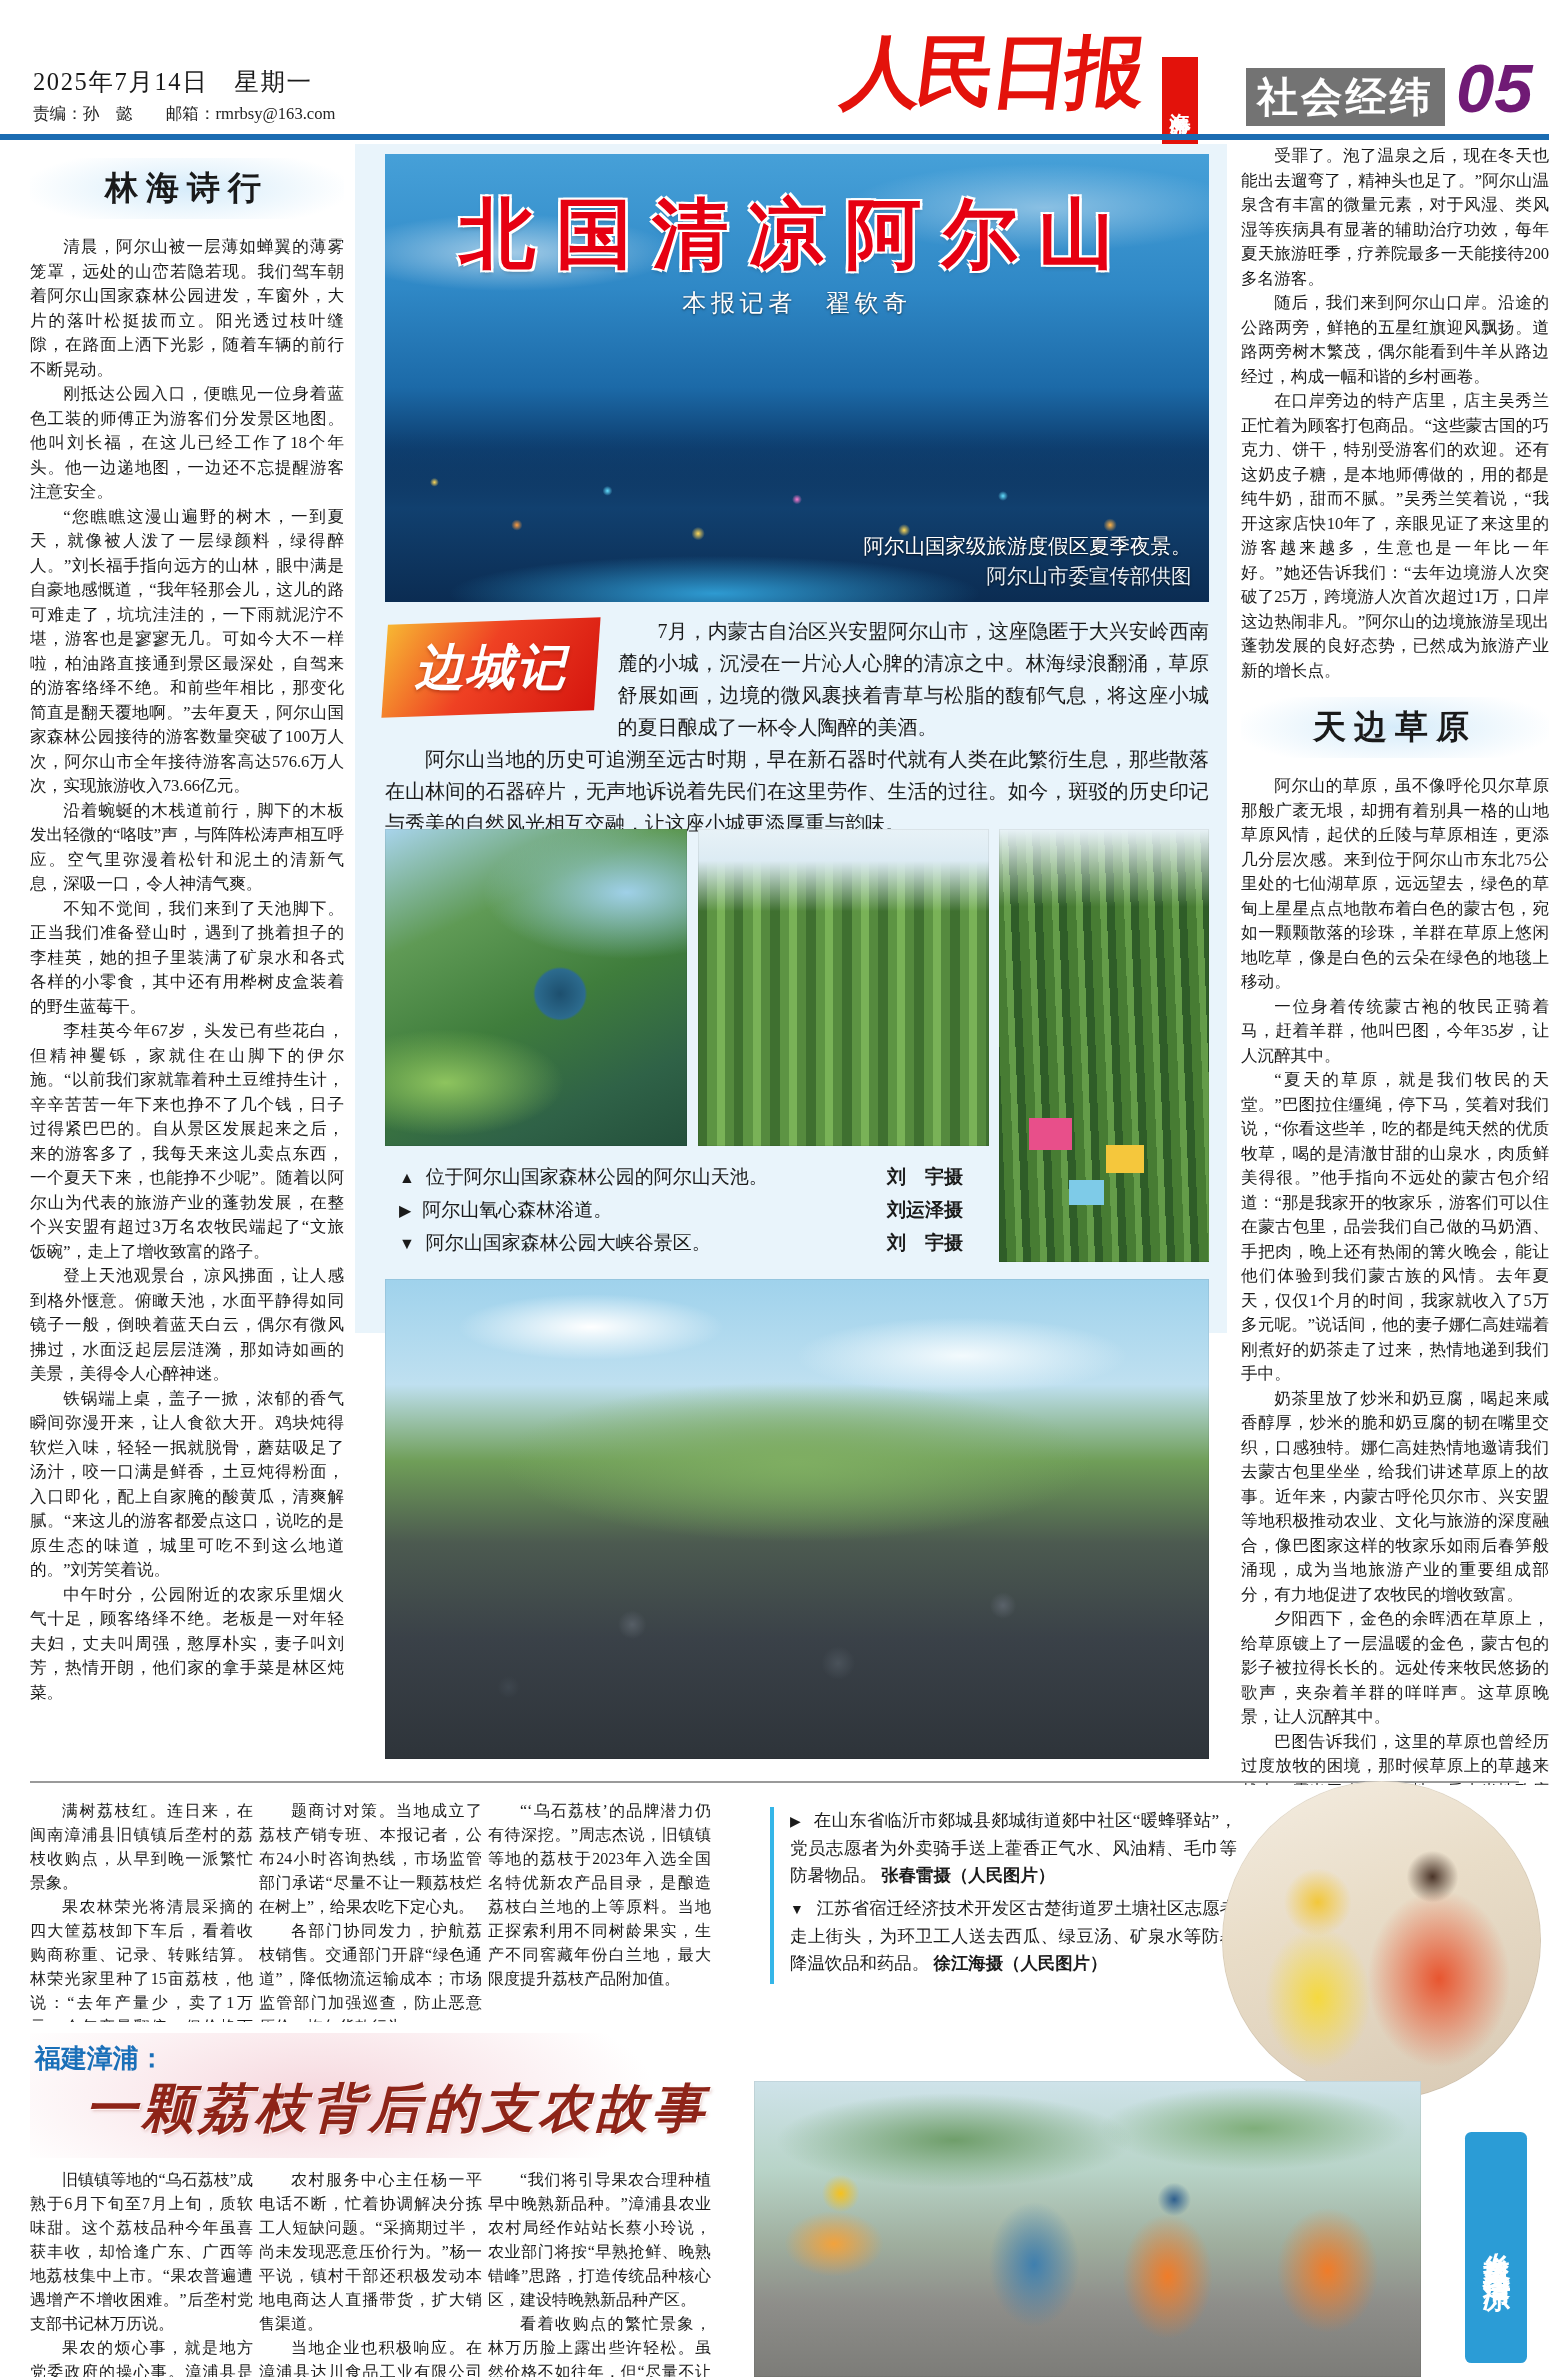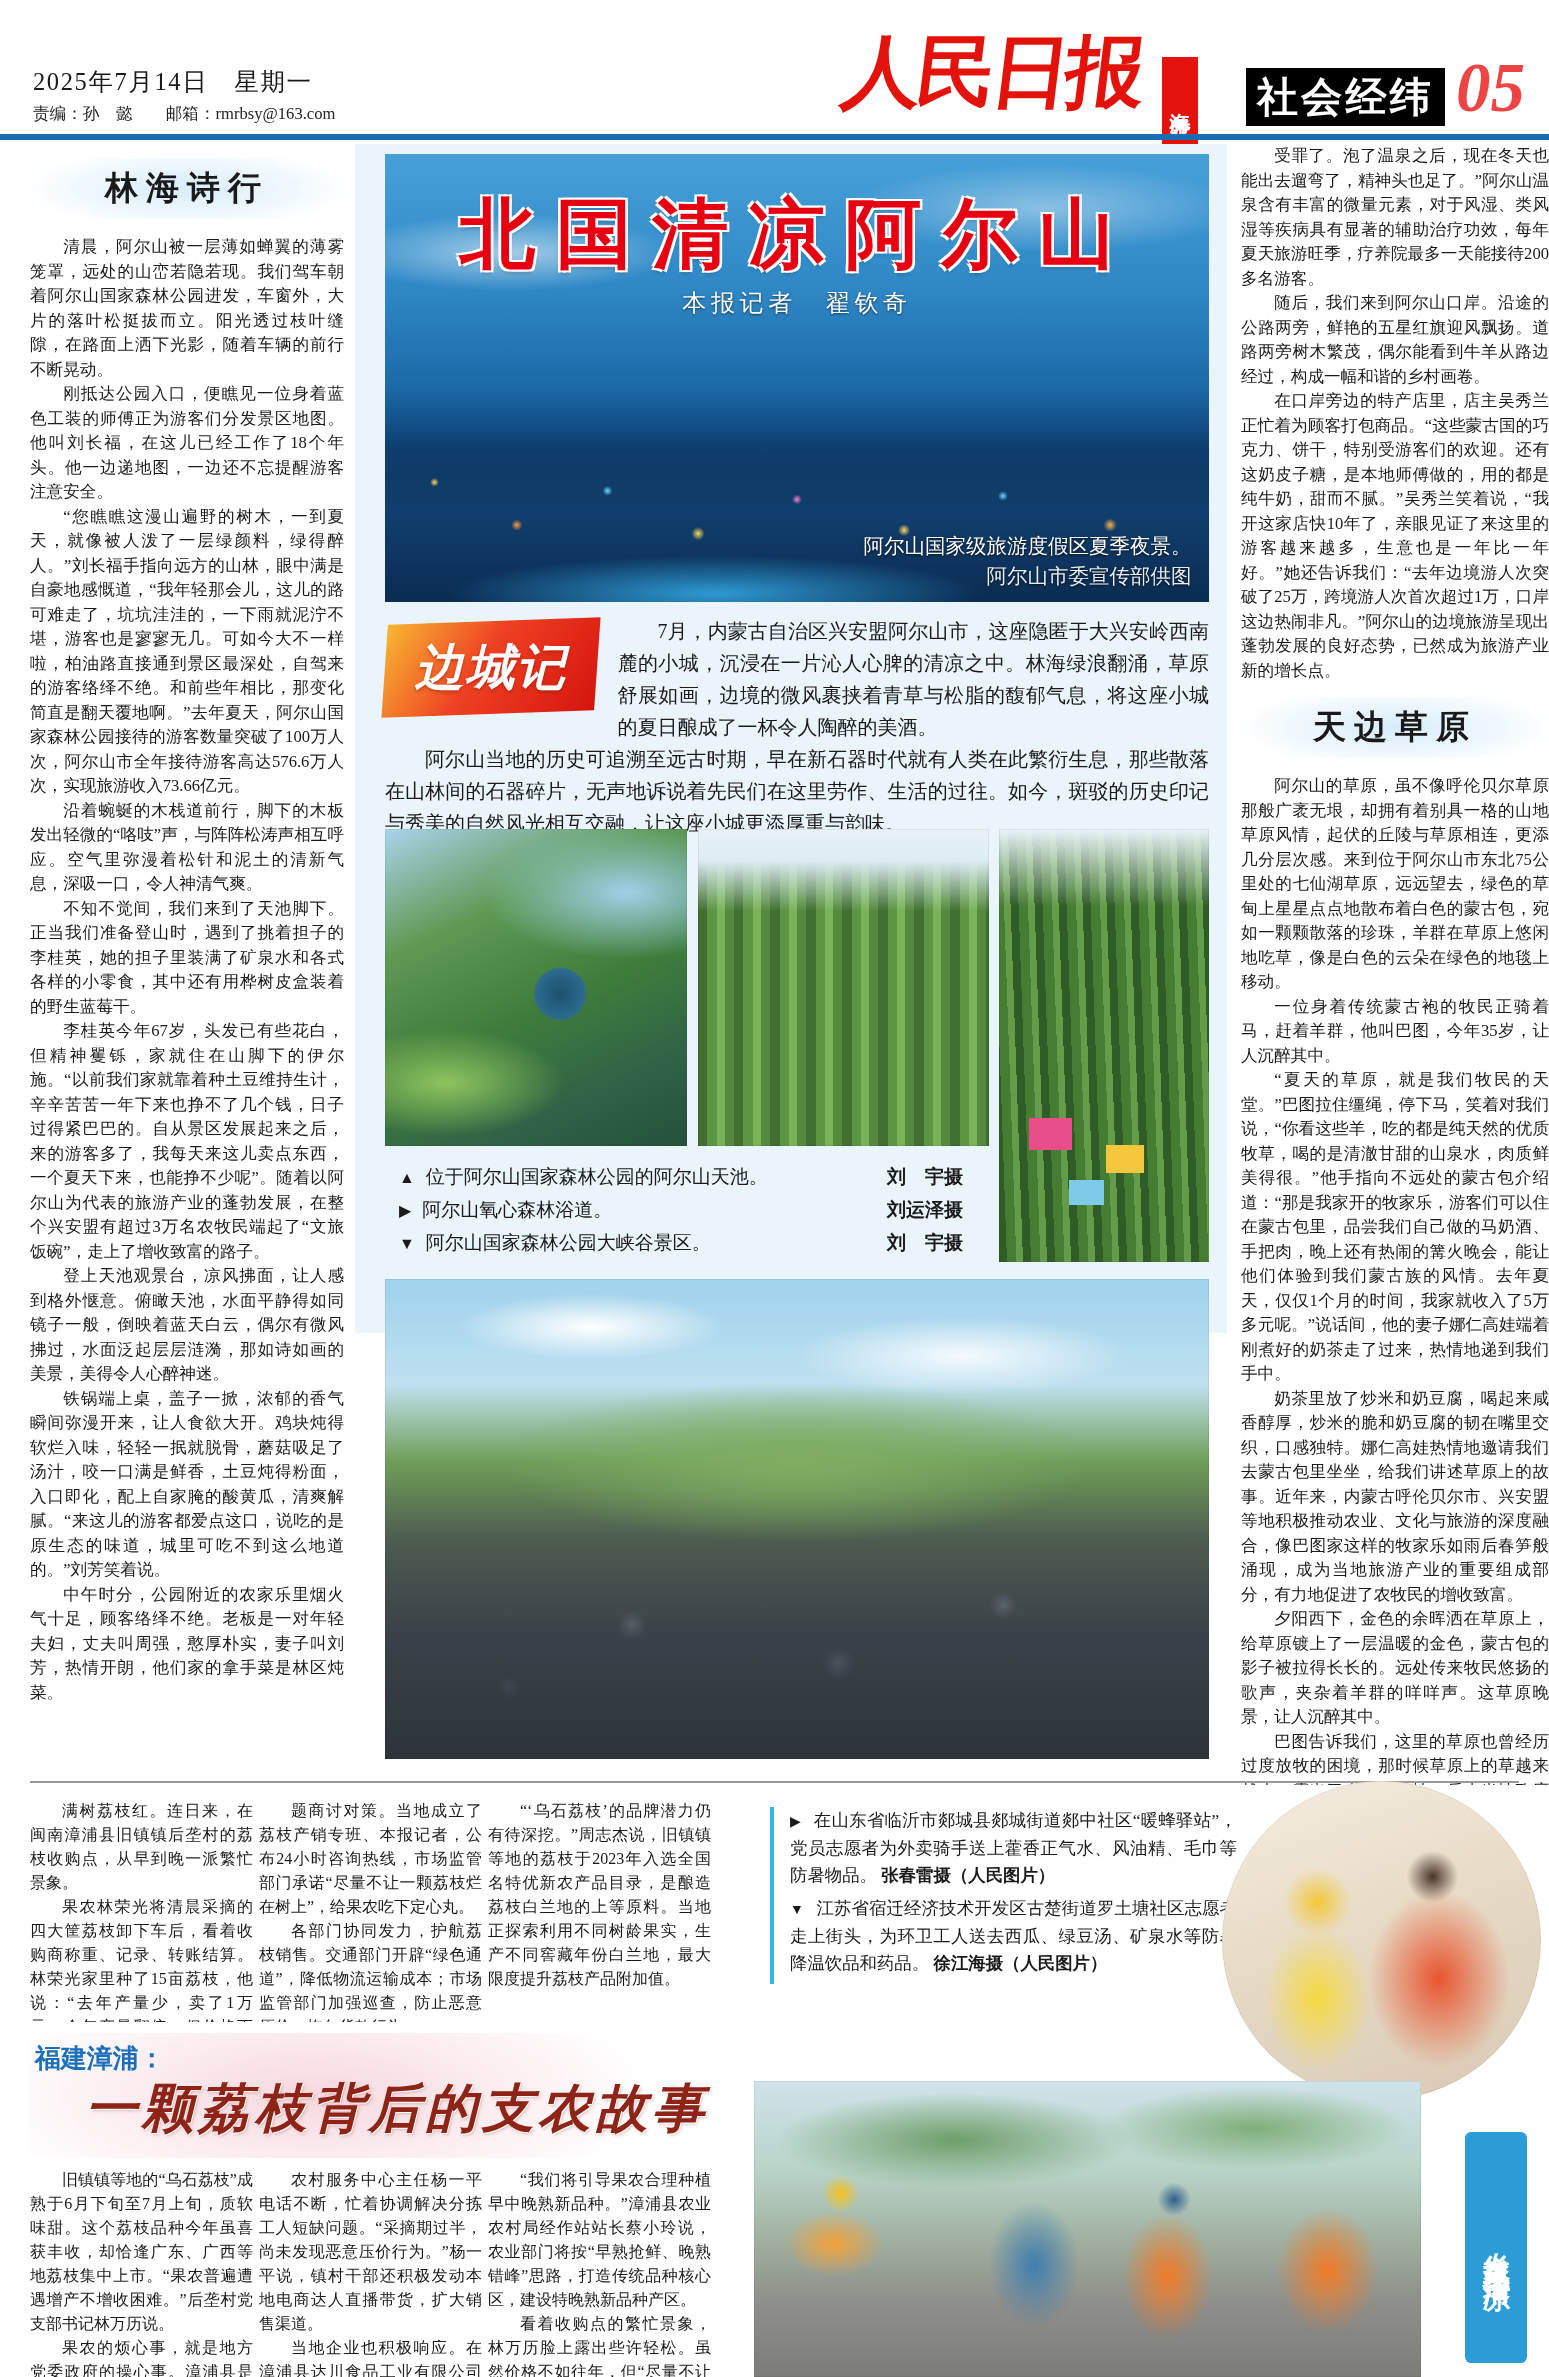--- a/index.html
+++ b/index.html
@@ -7,25 +7,25 @@
         font-family:"Liberation Serif","DejaVu Serif",serif;color:#1a1a1a;}
   
   .hdr-date{position:absolute;left:33px;top:65px;font-size:24.5px;letter-spacing:1.6px;}
   .hdr-editor{position:absolute;left:33px;top:103px;font-size:16.6px;color:#222;}
   .masthead{position:absolute;left:843px;top:33px;width:316px;font-size:79px;font-weight:bold;
             color:#e3120b;font-family:"Liberation Serif",serif;transform:skewX(-7deg);
             letter-spacing:-4.7px;line-height:1;white-space:nowrap;}
   .edition-box{position:absolute;left:1162px;top:57px;width:36px;height:88px;background:#e3120b;
             color:#fff;writing-mode:vertical-rl;text-align:center;font-size:21px;font-weight:bold;
             font-family:"Liberation Sans",sans-serif;line-height:36px;letter-spacing:3.2px;}
-  .section-badge{position:absolute;left:1246px;top:68px;width:199px;height:58px;background:#000000;
+  .section-badge{position:absolute;left:1246px;top:68px;width:199px;height:58px;background:#737373;
             color:#fff;font-family:"Liberation Sans",sans-serif;font-weight:bold;font-size:41px;
             text-align:center;line-height:58px;letter-spacing:3.2px;}
   .page-num{position:absolute;left:1456px;top:49px;font-size:69px;font-weight:bold;font-style:italic;
-            font-family:Liberation Serif, serif;color:#ef4444;}
+            font-family:Liberation Sans, sans-serif;color:#701a75;}
   .hdr-rule{position:absolute;left:0;top:134px;width:1549px;height:5.5px;background:#1b6cb2;}
   
   .col p{margin:0;text-indent:2em;text-align:justify;font-size:16.6px;line-height:24.5px;}
   .sec-title{font-family:"Liberation Sans",sans-serif;font-weight:bold;font-size:33px;
              letter-spacing:8px;text-align:center;margin:14px 0 16px 0;padding:8px 0;
              background:radial-gradient(ellipse 70% 90% at 50% 50%, #d6ecfa 0%, rgba(214,236,250,0) 75%);}
   .col-left{position:absolute;left:30px;top:144px;width:314px;height:1641px;overflow:hidden;}
   .col-right{position:absolute;left:1241px;top:144px;width:308px;height:1641px;overflow:hidden;}
   
   .center-panel{position:absolute;left:355px;top:144px;width:872px;height:1189px;background:#e9f4fb;}

